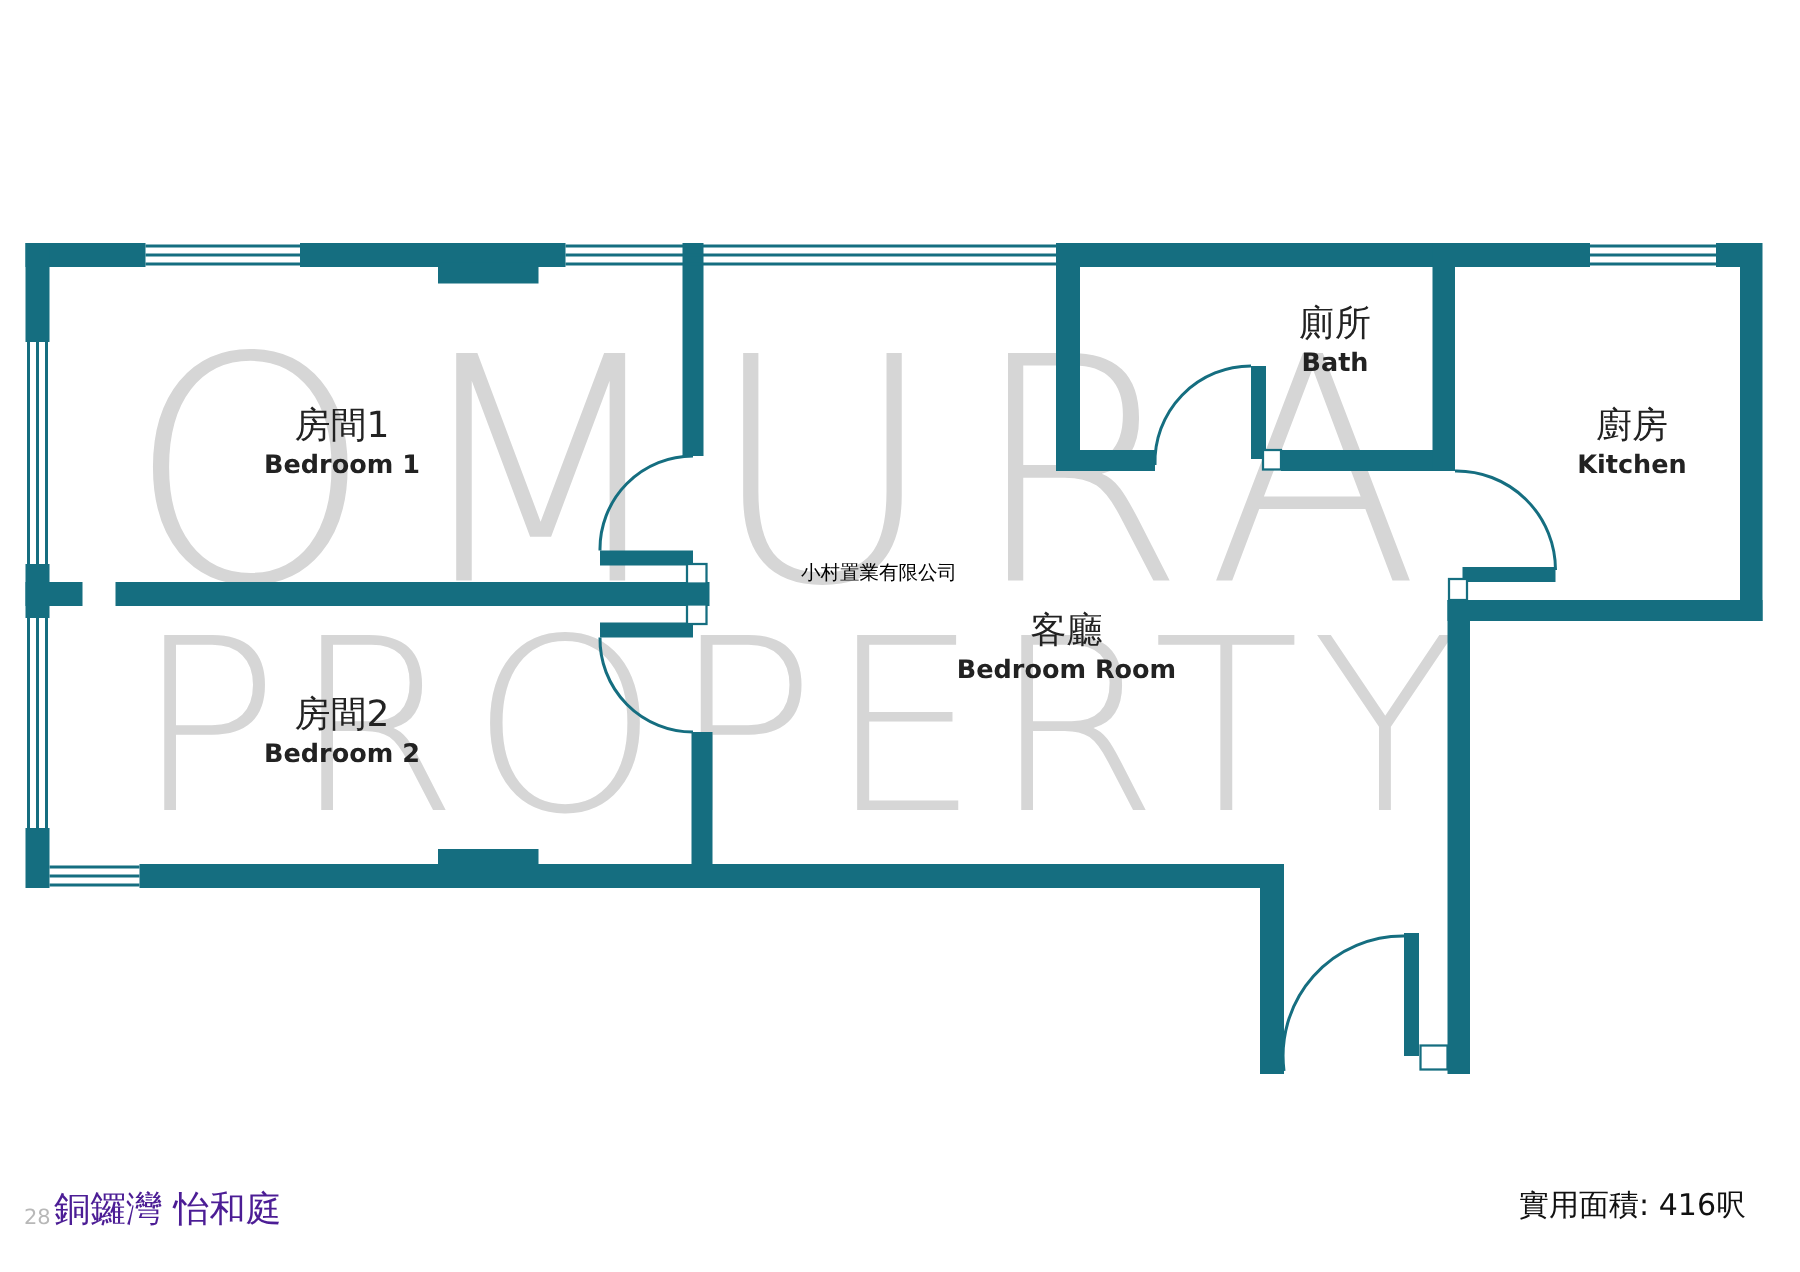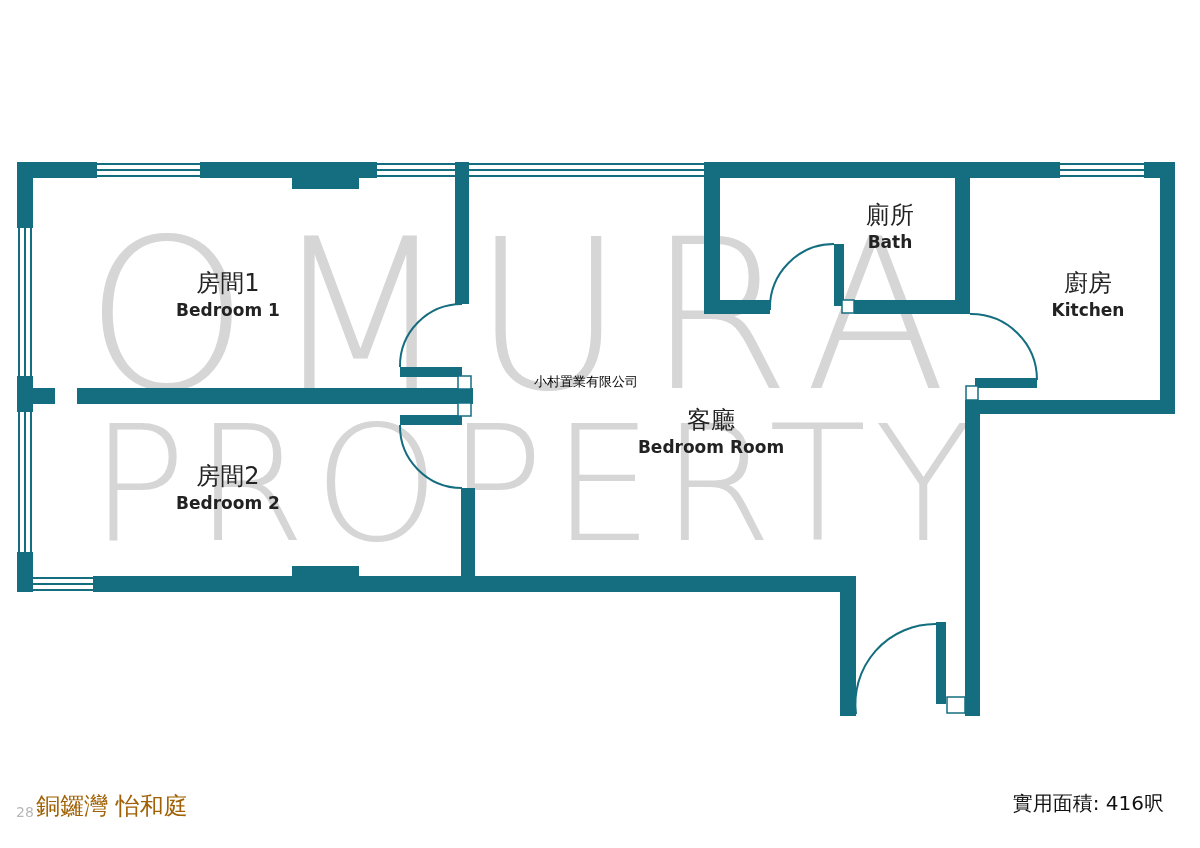--- a/index.html
+++ b/index.html
@@ -5,21 +5,21 @@
   html,body{margin:0;padding:0;background:#ffffff;}
   body{width:1200px;height:848px;position:relative;overflow:hidden;font-family:"DejaVu Sans","Liberation Sans",sans-serif;}
   #plan{position:absolute;left:0;top:0;width:1200px;height:848px;}
   .wm{position:absolute;color:#d6d6d6;font-family:"DejaVu Sans","Liberation Sans",sans-serif;font-weight:200;letter-spacing:22px;white-space:nowrap;line-height:1;}
   .wm-1{left:85px;top:212px;font-size:208px;}
   .wm-2{left:90px;top:405px;font-size:160px;letter-spacing:8px;}
   .company{position:absolute;left:534px;top:373px;font-size:13px;color:#000000;white-space:nowrap;}
   .room{position:absolute;text-align:center;color:#222;white-space:nowrap;transform:translateX(-50%);}
   .room .zh{font-size:24px;line-height:30px;}
   .room .en{font-size:17px;line-height:24px;font-weight:bold;}
-  .footer-left{position:absolute;left:36px;top:790px;font-size:24px;color:#a16207;white-space:nowrap;}
+  .footer-left{position:absolute;left:36px;top:790px;font-size:24px;color:#4c1d95;white-space:nowrap;}
   .footer-right{position:absolute;right:36px;top:790px;font-size:20px;color:#111;white-space:nowrap;}
   .faint-num{position:absolute;left:16px;top:804px;font-size:14px;color:#b8b8b8;z-index:0;text-align:right;}
 </style>
 </head>
 <body>
 
 <div class="wm wm-1">OMURA</div>
 <div class="wm wm-2">PROPERTY</div>
 
 <svg id="plan" viewBox="0 0 1200 848" xmlns="http://www.w3.org/2000/svg">

